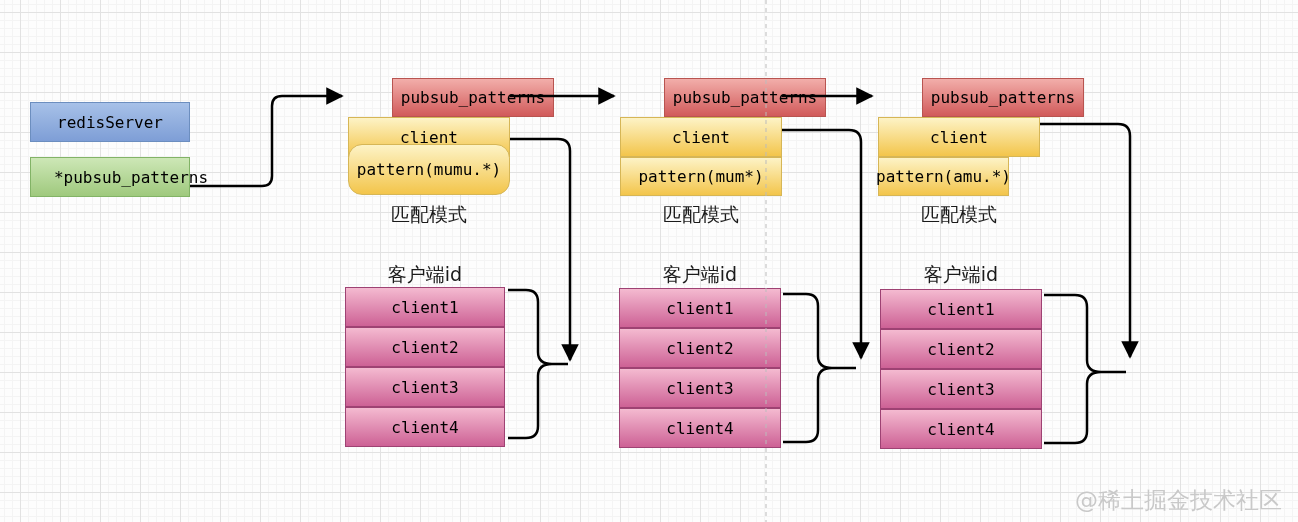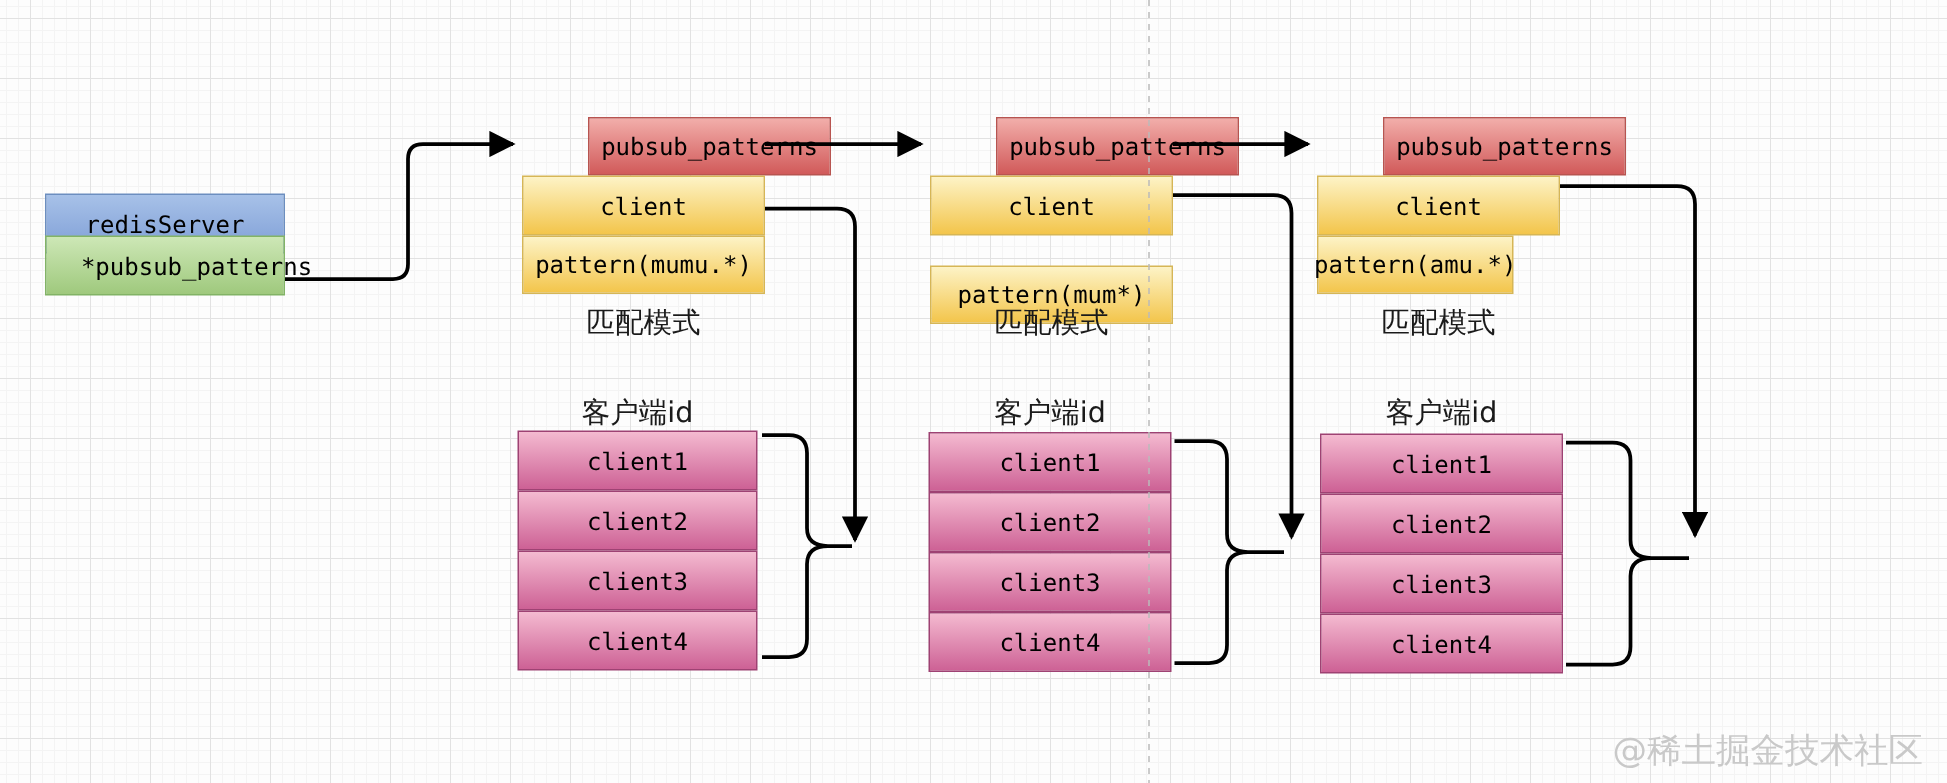--- a/index.html
+++ b/index.html
@@ -47,45 +47,45 @@
     right:16px;top:485px;
     font-family:"DejaVu Sans","Liberation Sans",sans-serif;
     font-size:23px;color:#c9c9c9;white-space:nowrap;
   }
 </style>
 </head>
 <body>
 
 <div class="canvas">
 
-  <div class="cell blue" style="left:30px;top:129px;width:160px;height:40px;">
+  <div class="cell blue" style="left:30px;top:102px;width:160px;height:40px;">
     <span>redisServer</span>
   </div>
   <div class="cell green" style="left:30px;top:157px;width:160px;height:40px;padding-left:42px;">
     <span>*pubsub_patterns</span>
   </div>
 
   <div class="cell red" style="left:348px;top:78px;width:162px;height:39px;">
     <span>pubsub_patterns</span>
   </div>
   <div class="cell yellow" style="left:348px;top:117px;width:162px;height:40px;">
     <span>client</span>
   </div>
-  <div class="cell yellow" style="left:348px;top:157px;width:162px;height:39px;">
+  <div class="cell yellow" style="left:348px;top:144px;width:162px;height:51px;border-radius:14px;">
     <span>pattern(mumu.*)</span>
   </div>
   <div class="caption" style="left:348px;top:202px;width:162px;">匹配模式</div>
 
   <div class="cell red" style="left:620px;top:78px;width:162px;height:39px;">
     <span>pubsub_patterns</span>
   </div>
   <div class="cell yellow" style="left:620px;top:117px;width:162px;height:40px;">
     <span>client</span>
   </div>
-  <div class="cell yellow" style="left:620px;top:157px;width:162px;height:39px;margin-top:20px;">
+  <div class="cell yellow" style="left:620px;top:157px;width:162px;height:39px;">
     <span>pattern(mum*)</span>
   </div>
   <div class="caption" style="left:620px;top:202px;width:162px;">匹配模式</div>
 
   <div class="cell red" style="left:878px;top:78px;width:162px;height:39px;">
     <span>pubsub_patterns</span>
   </div>
   <div class="cell yellow" style="left:878px;top:117px;width:162px;height:40px;">
     <span>client</span>
   </div>

